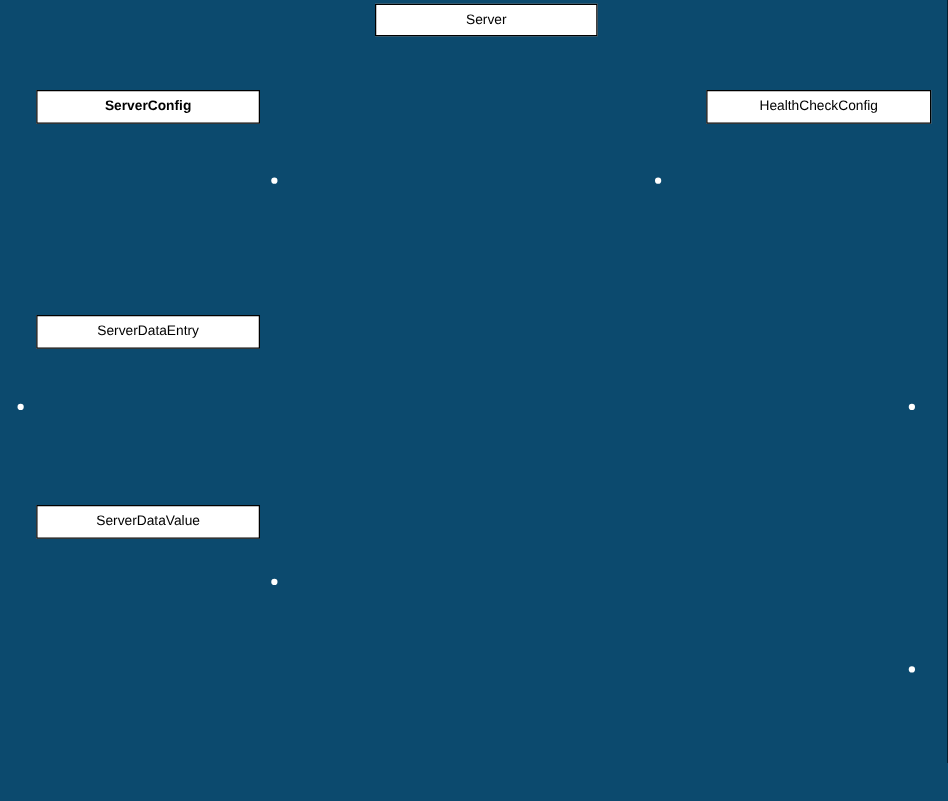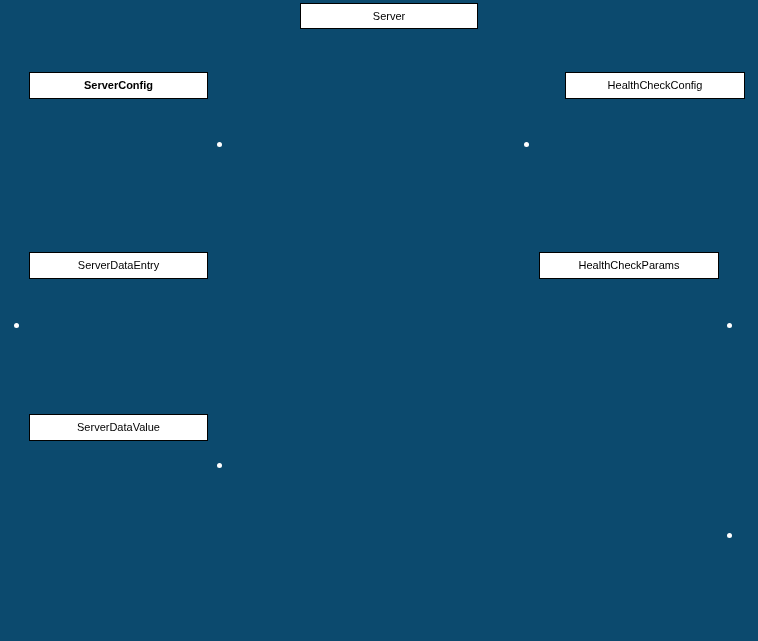--- a/index.html
+++ b/index.html
@@ -26,21 +26,21 @@
     justify-content: center;
     font-size: 11px;
     line-height: 1;
     white-space: nowrap;
   }
   .n-server                 { left: 300px; top: 3px;   width: 178px; height: 26px; }
   .n-server-config          { left: 29px;  top: 72px;  width: 179px; height: 27px; font-weight: bold; }
   .n-health-check-config    { left: 565px; top: 72px;  width: 180px; height: 27px; }
   .n-server-data-entry      { left: 29px;  top: 252px; width: 179px; height: 27px; }
   .n-health-check-params    { left: 539px; top: 252px; width: 180px; height: 27px; }
-  .n-server-data-value      { left: 29px;  top: 414px; width: 179px; height: 27px; }
+  .n-server-data-value      { left: 29px;  top: 404px; width: 179px; height: 27px; }
   .n-health-check-data-entry{ left: 539px; top: 461px; width: 180px; height: 27px; }
 
   .dot {
     position: absolute;
     width: 5px;
     height: 5px;
     border-radius: 50%;
     background: #ffffff;
   }
   .dot-a { left: 217px; top: 142px; }
@@ -64,23 +64,20 @@
   </div>
 
   <div class="node n-health-check-config">
     <span>HealthCheckConfig</span>
   </div>
 
   <div class="node n-server-data-entry">
     <span>ServerDataEntry</span>
   </div>
 
-  <div class="node n-health-check-params">
-    <span>HealthCheckParams</span>
-  </div>
 
   <div class="node n-server-data-value">
     <span>ServerDataValue</span>
   </div>
 
 
   <div class="dot dot-a"></div>
   <div class="dot dot-b"></div>
   <div class="dot dot-c"></div>
   <div class="dot dot-d"></div>

